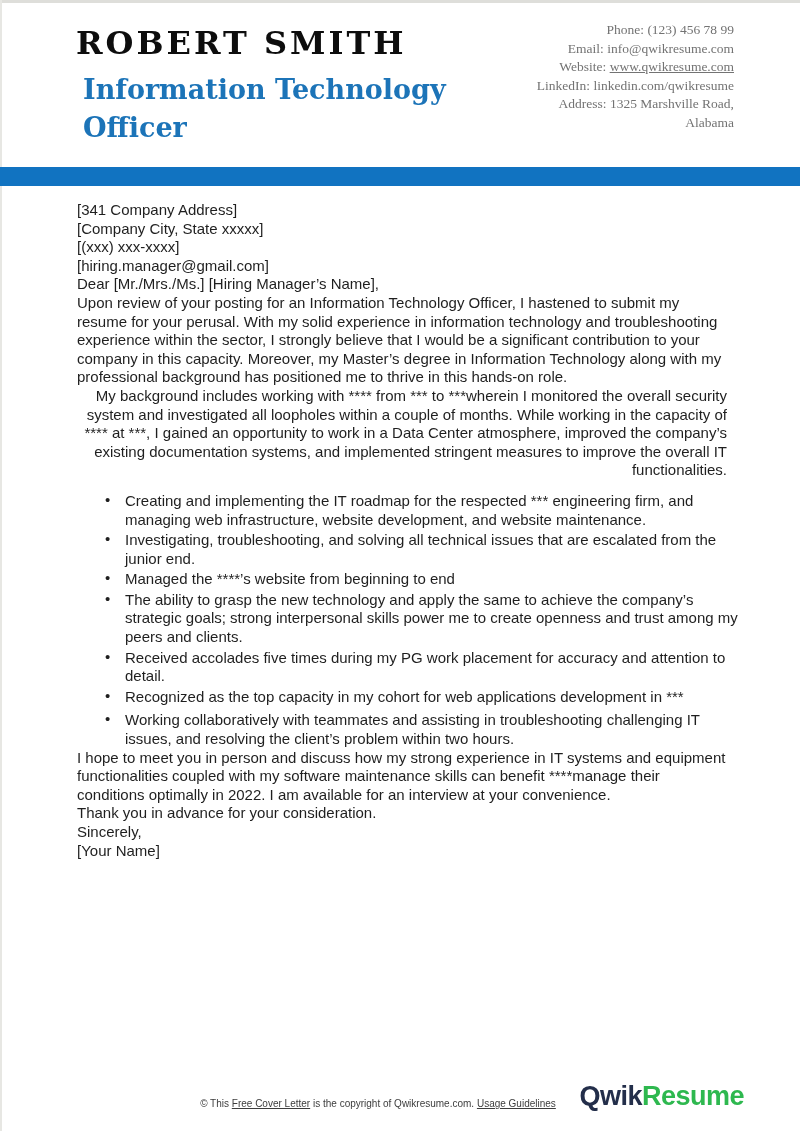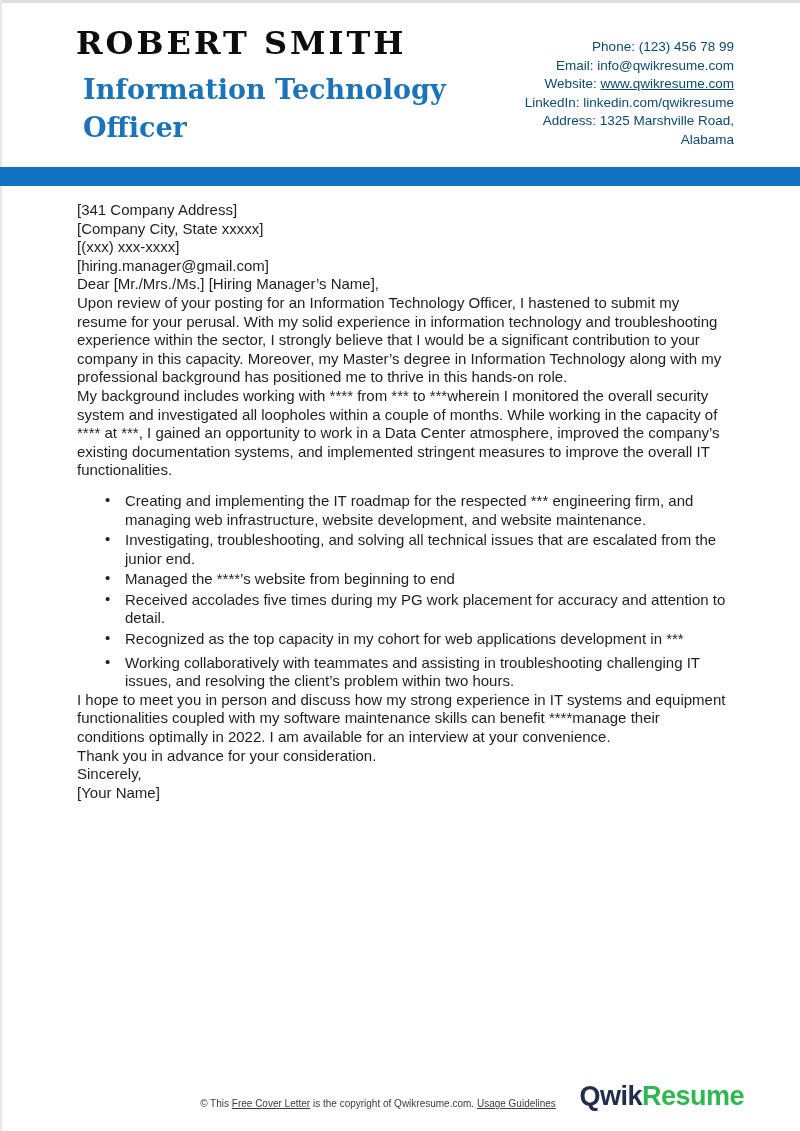--- a/index.html
+++ b/index.html
@@ -15,36 +15,36 @@
     position:absolute; left:76px; top:24px; margin:0;
     font-family:"DejaVu Serif", serif; font-weight:bold; font-size:32px;
     letter-spacing:3px; color:#0d0d0d; white-space:nowrap;
   }
   .job-title {
     position:absolute; left:75px; top:63px; margin:8px; width:420px;
     font-family:"DejaVu Serif", serif; font-weight:bold; font-size:27px;
     line-height:38px; color:var(--title-blue, #1c74b8);
   }
   .contact {
-    position:absolute; right:66px; top:38px; text-align:right;
-    font-family:Liberation Sans, sans-serif; font-size:13.5px; line-height:18.5px; color:#0c4a6e;
+    position:absolute; right:66px; top:21px; text-align:right;
+    font-family:Liberation Serif, serif; font-size:13.5px; line-height:18.5px; color:#737373;
   }
   .contact .row { white-space:nowrap; }
   .contact .val.underline { text-decoration:underline; }
 
   .accent-bar { position:absolute; left:0; top:167px; width:800px; height:19px; background:var(--bar-blue, #1173c1); }
 
   
   .letter { position:absolute; left:77px; top:186px; width:650px; font-size:15px; line-height:18.6px; }
   .letter p { margin:0; }
   .date-line { margin-top:13px; }
   .company-address { margin-top:15px; }
   .salutation { margin-top:41px; }
   .para-1 { margin-top:10px; }
-  .para-2 { margin-top:13px; }
+  .para-2 { margin-top:13px;text-align:right; }
   .summary-intro { margin-top:14px; }
   ul.quals { margin:12px 0 0 0; padding:0; list-style:none; width:663px; }
   ul.quals li { position:relative; padding-left:48px; box-sizing:border-box; }
   ul.quals li + li { margin-top:2px; }
   ul.quals li.spaced { margin-top:5px; }
   ul.quals li::before { content:"\2022"; position:absolute; left:28px; top:-1px; font-size:15px; color:#1f1f1f; }
   .closing-1 { margin-top:10px; }
   .closing-2 { margin-top:12px; }
   .signoff { margin-top:12px; }
 
@@ -111,20 +111,21 @@
     <p class="salutation">Dear [Mr./Mrs./Ms.] [Hiring Manager’s Name],</p>
 
     <p class="para-1">Upon review of your posting for an Information Technology Officer, I hastened to submit my resume for your perusal. With my solid experience in information technology and troubleshooting experience within the sector, I strongly believe that I would be a significant contribution to your company in this capacity. Moreover, my Master’s degree in Information Technology along with my professional background has positioned me to thrive in this hands-on role.</p>
     <p class="para-2">My background includes working with **** from *** to ***wherein I monitored the overall security system and investigated all loopholes within a couple of months. While working in the capacity of **** at ***, I gained an opportunity to work in a Data Center atmosphere, improved the company’s existing documentation systems, and implemented stringent measures to improve the overall IT functionalities.</p>
 
 
     <ul class="quals">
       <li>Creating and implementing the IT roadmap for the respected *** engineering firm, and managing web infrastructure, website development, and website maintenance.</li>
       <li>Investigating, troubleshooting, and solving all technical issues that are escalated from the junior end.</li>
       <li>Managed the ****’s website from beginning to end</li>
+      <li>The ability to grasp the new technology and apply the same to achieve the company’s strategic goals; strong interpersonal skills power me to create openness and trust among my peers and clients.</li>
       <li>Received accolades five times during my PG work placement for accuracy and attention to detail.</li>
       <li>Recognized as the top capacity in my cohort for web applications development in ***</li>
       <li class="spaced">Working collaboratively with teammates and assisting in troubleshooting challenging IT issues, and resolving the client’s problem within two hours.</li>
     </ul>
 
     <p class="closing-1">I hope to meet you in person and discuss how my strong experience in IT systems and equipment functionalities coupled with my software maintenance skills can benefit ****manage their conditions optimally in 2022. I am available for an interview at your convenience.</p>
     <p class="closing-2">Thank you in advance for your consideration.</p>
 
     <p class="signoff">Sincerely,</p>
     <p class="signature">[Your Name]</p>

